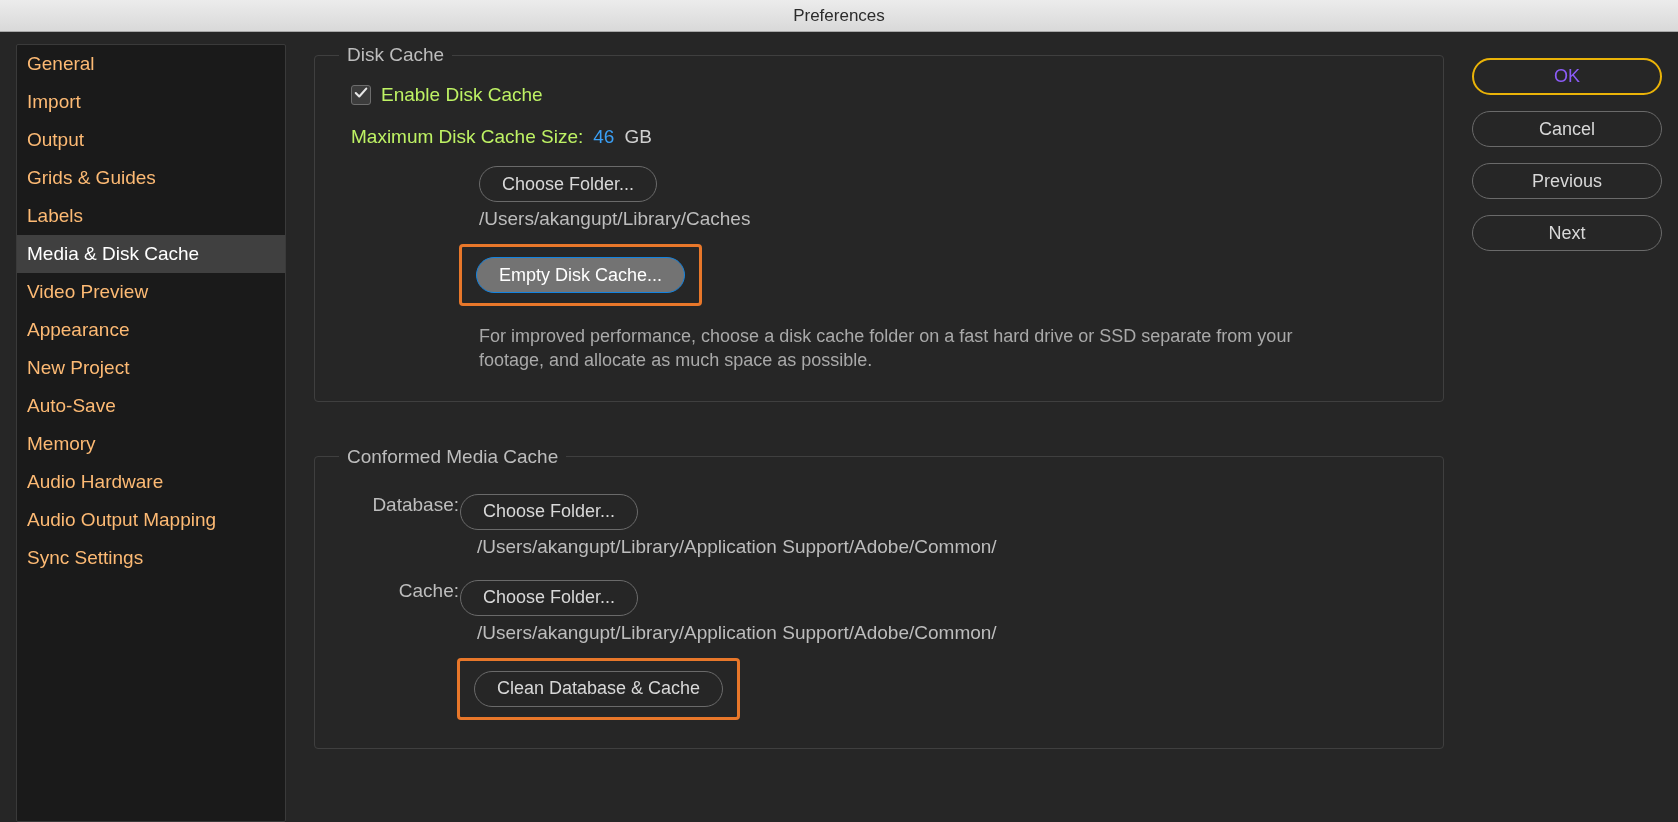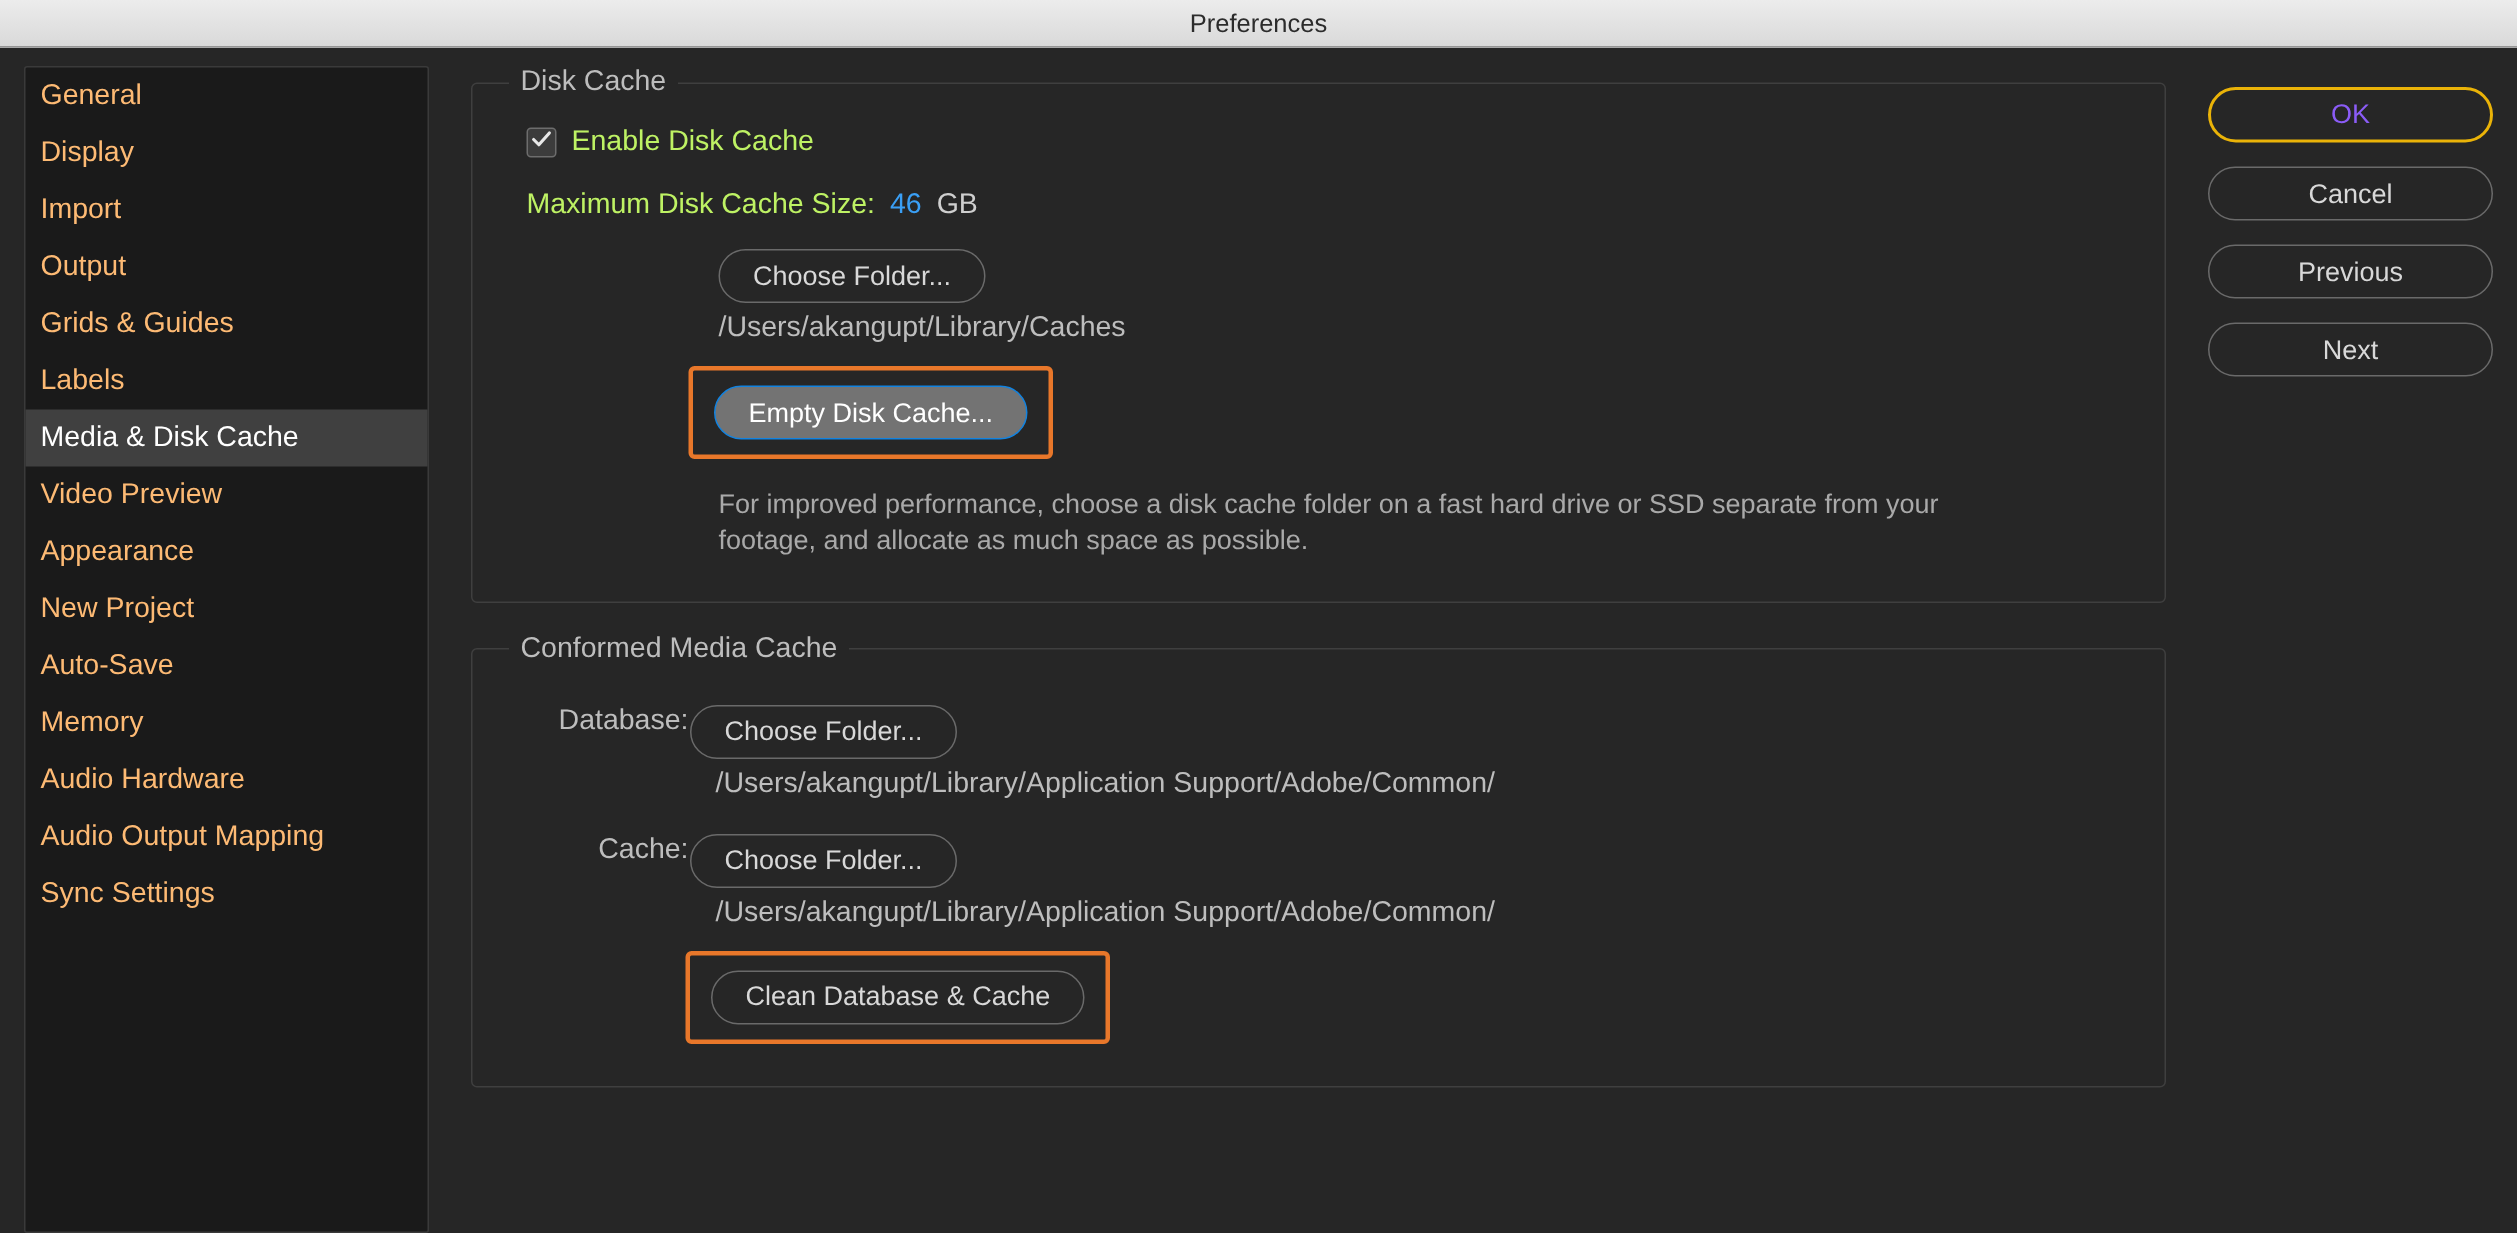--- a/index.html
+++ b/index.html
@@ -42,21 +42,21 @@
   
   .main {
     flex:1;
     position:relative;
     color:#bdbdbd;
   }
   fieldset.panel {
     border:1px solid #3f3f3f;
     border-radius:4px;
     padding: 18px 24px 28px 24px;
-    margin-bottom: 20px;
+    margin-bottom: 44px;
   }
   fieldset.panel legend {
     color:#bdbdbd;
     font-size:19px;
     padding: 0 8px;
   }
   .row { display:flex; align-items:center; gap:10px; margin-bottom:14px; }
   .checkbox {
     width:20px; height:20px;
     border:1px solid #6d6d6d;
@@ -118,21 +118,20 @@
 </style>
 </head>
 <body>
 
 <div class="titlebar">Preferences</div>
 
 <div class="app">
 
   <div class="sidebar">
     <div class="sidebar-item">General</div>
-    <div class="sidebar-item">Display</div>
     <div class="sidebar-item">Import</div>
     <div class="sidebar-item">Output</div>
     <div class="sidebar-item">Grids &amp; Guides</div>
     <div class="sidebar-item">Labels</div>
     <div class="sidebar-item selected">Media &amp; Disk Cache</div>
     <div class="sidebar-item">Video Preview</div>
     <div class="sidebar-item">Appearance</div>
     <div class="sidebar-item">New Project</div>
     <div class="sidebar-item">Auto-Save</div>
     <div class="sidebar-item">Memory</div>

